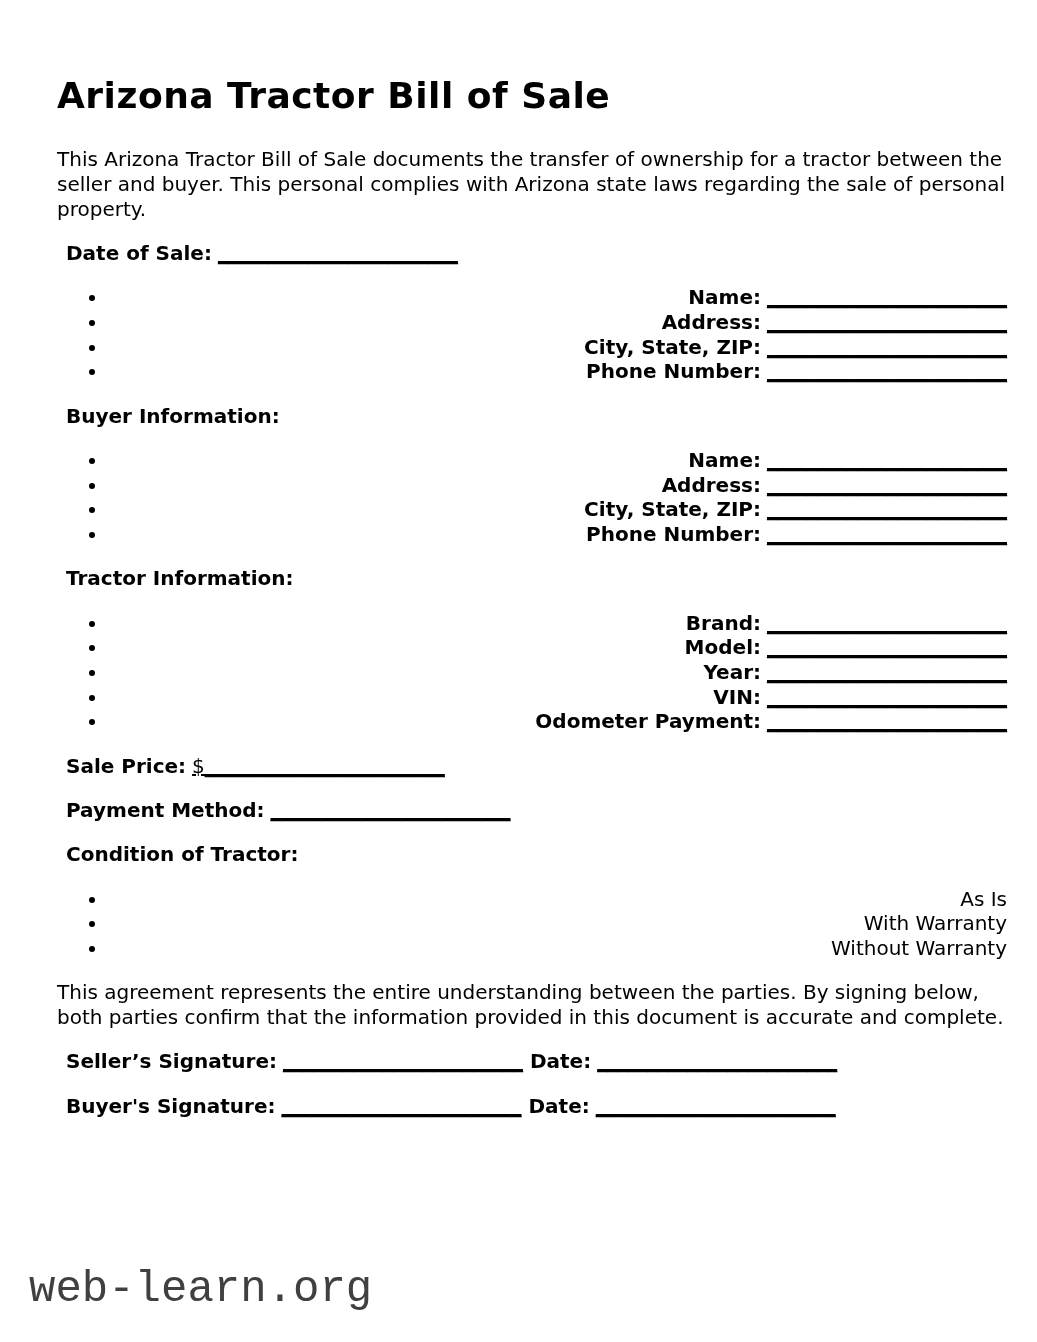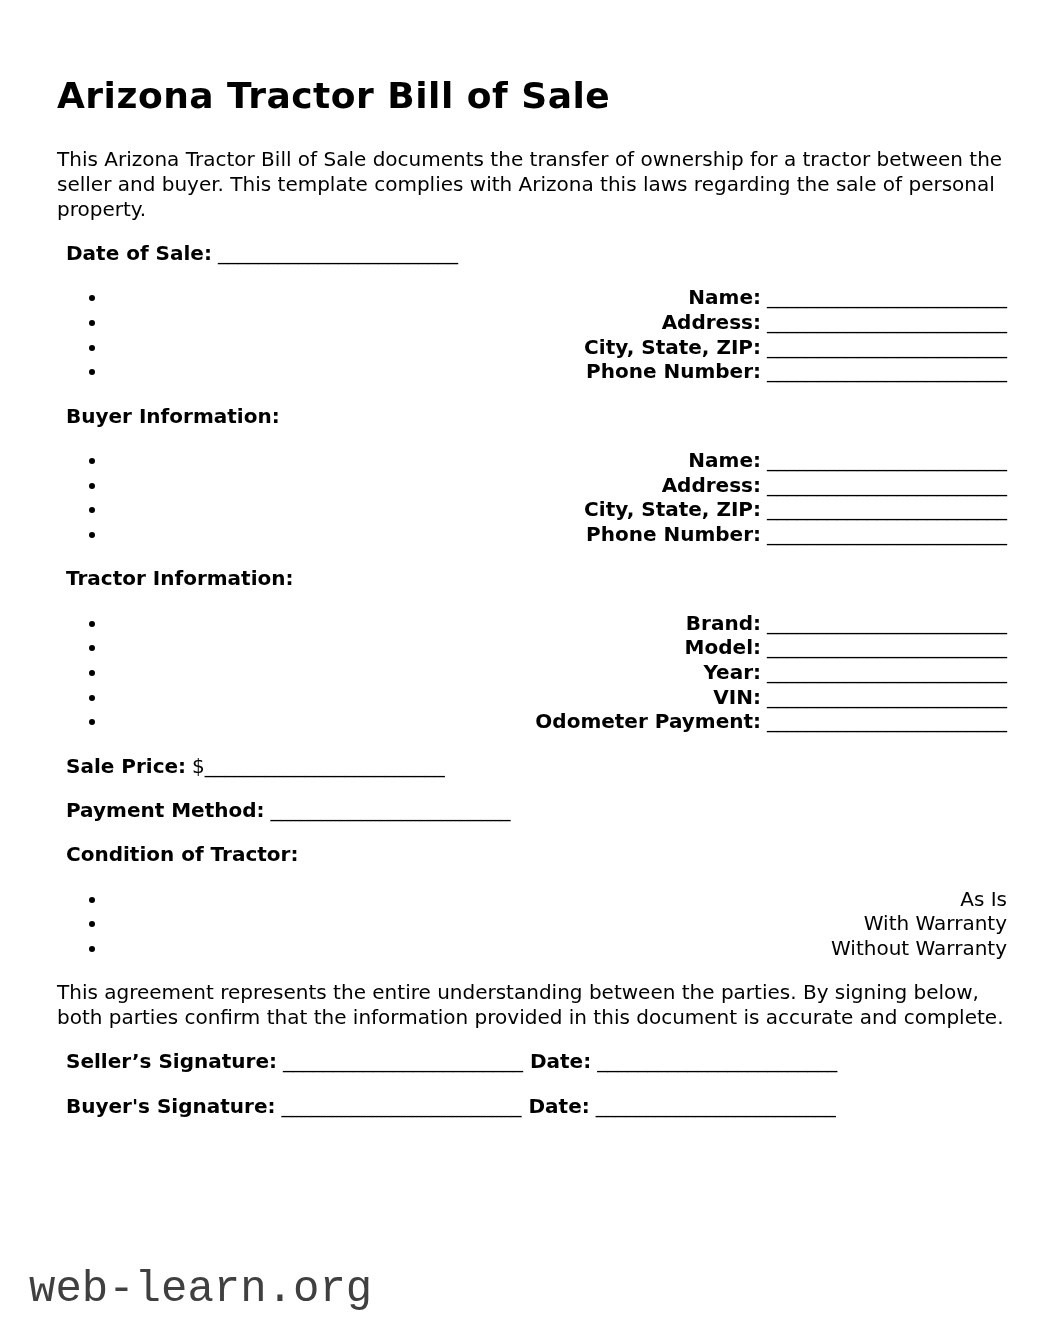--- a/index.html
+++ b/index.html
@@ -42,20 +42,21 @@
   li {
     margin: 0;
     padding: 0;
     text-align: right;
   }
   strong { font-weight: bold; margin-left: 9px; }
   .blank {
     font-weight: normal;
     margin-left: 6px;
     white-space: nowrap;
+    text-decoration: underline;
   }
   .date-lbl {
     margin-left: 7px;
   }
   .sig-row { white-space: nowrap; }
   .watermark {
     position: absolute;
     left: 29px;
     top: 1264px;
     font-family: "Liberation Mono", "DejaVu Sans Mono", monospace;
@@ -64,21 +65,21 @@
     color: #404040;
   }
 </style>
 </head>
 <body>
 
 <div class="page">
 
   <h1>Arizona Tractor Bill of Sale</h1>
 
-  <p>This Arizona Tractor Bill of Sale documents the transfer of ownership for a tractor between the seller and buyer. This template complies with Arizona this laws regarding the sale of personal property.</p>
+  <p>This Arizona Tractor Bill of Sale documents the transfer of ownership for a tractor between the seller and buyer. This personal complies with Arizona state laws regarding the sale of personal property.</p>
 
   <p><strong>Date of Sale:</strong><span class="blank">________________________</span></p>
 
 
   <ul>
     <li><strong>Name:</strong><span class="blank">________________________</span></li>
     <li><strong>Address:</strong><span class="blank">________________________</span></li>
     <li><strong>City, State, ZIP:</strong><span class="blank">________________________</span></li>
     <li><strong>Phone Number:</strong><span class="blank">________________________</span></li>
   </ul>

